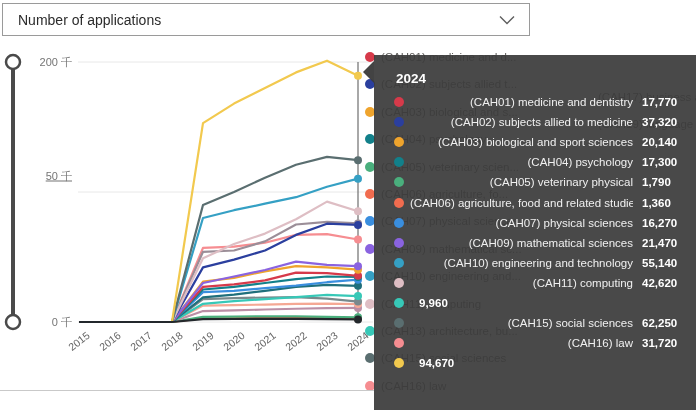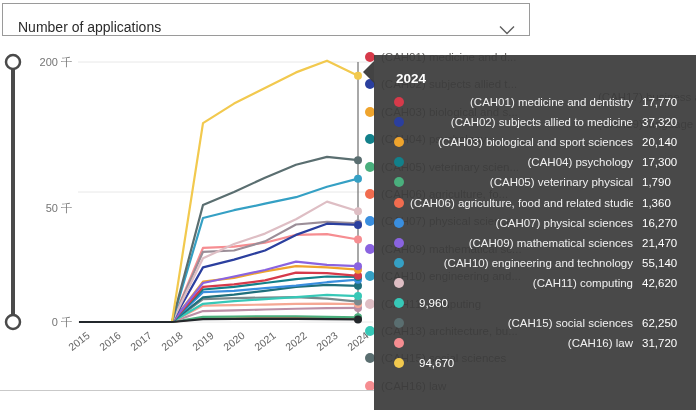--- a/index.html
+++ b/index.html
@@ -5,21 +5,21 @@
   html,body{margin:0;padding:0;}
   body{
     width:696px;height:410px;position:relative;overflow:hidden;
     background:#ffffff;font-family:"Liberation Sans",sans-serif;
     -webkit-font-smoothing:antialiased;
   }
   
   .dropdown{
     position:absolute;left:2px;top:3px;width:528px;height:33px;
     background:#fff;border:1px solid #9a9a9a;box-sizing:border-box;
-    display:flex;align-items:flex-end;justify-content:space-between;
+    display:flex;align-items:center;justify-content:space-between;
     padding:0 14px 0 15px;cursor:pointer;
   }
   .dropdown .dd-label{font-size:14px;color:#2b2b2b;}
   .dropdown svg{display:block;}
   
   .ytick{
     position:absolute;width:60px;text-align:right;font-size:11px;color:#757575;
     transform:translateY(-50%);
   }
   
@@ -48,21 +48,21 @@
   .tt-header{
     position:absolute;left:22px;top:16px;font-size:13.5px;font-weight:bold;color:#ffffff;
   }
   .tt-rows{position:absolute;left:0;top:37px;right:0;}
   .tt-row{
     height:20.1px;display:flex;align-items:center;
     padding-left:20px;padding-right:4px;box-sizing:border-box;
   }
   .tt-row .dot{width:10px;height:10px;border-radius:50%;flex:none;margin-right:6px;}
   .tt-row .lbl{flex:1;text-align:right;font-size:11.5px;color:#f0f0f0;white-space:nowrap;overflow:hidden;}
-  .tt-row .val{width:50px;flex:none;margin-left:9px;text-align:left;font-size:11.5px;font-weight:normal;color:#ffffff;}
+  .tt-row .val{width:50px;flex:none;margin-left:9px;text-align:left;font-size:11.5px;font-weight:bold;color:#ffffff;}
   
   .divider{position:absolute;left:0;top:390px;width:374px;height:1px;background:#c9c9c9;}
 </style>
 </head>
 <body>
 
 <div class="dropdown">
   <span class="dd-label">Number of applications</span>
   <svg width="16" height="10" viewBox="0 0 16 10">
     <polyline points="1,1.5 8,8.5 15,1.5" fill="none" stroke="#5f5f5f" stroke-width="1.4"></polyline>
@@ -122,21 +122,21 @@
       <circle cx="358" cy="211.188" r="4" fill="#debec4"></circle>
       <circle cx="358" cy="178.636" r="4" fill="#35a0c4"></circle>
       <circle cx="358" cy="160.15" r="4" fill="#5a6e70"></circle>
       <circle cx="358" cy="75.85799999999998" r="4" fill="#f2c94e"></circle>
       <circle cx="358" cy="319.4" r="4" fill="#23282c"></circle>
     </g>
 </svg>
 
 <div id="y-ticks">
     <div class="ytick" style="left: 12px; top: 62px;">200 千</div>
-    <div class="ytick" style="left: 12px; top: 208px;">50 千</div>
+    <div class="ytick" style="left: 12px; top: 176px; text-decoration: underline;">50 千</div>
     <div class="ytick" style="left: 12px; top: 322px;">0 千</div>
   </div>
 
 <div id="x-ticks">
     <div class="xtick" style="right: 612px; top: 329px;">2015</div>
     <div class="xtick" style="right: 581px; top: 329px;">2016</div>
     <div class="xtick" style="right: 550px; top: 329px;">2017</div>
     <div class="xtick" style="right: 519px; top: 329px;">2018</div>
     <div class="xtick" style="right: 488px; top: 329px;">2019</div>
     <div class="xtick" style="right: 457px; top: 329px;">2020</div>

